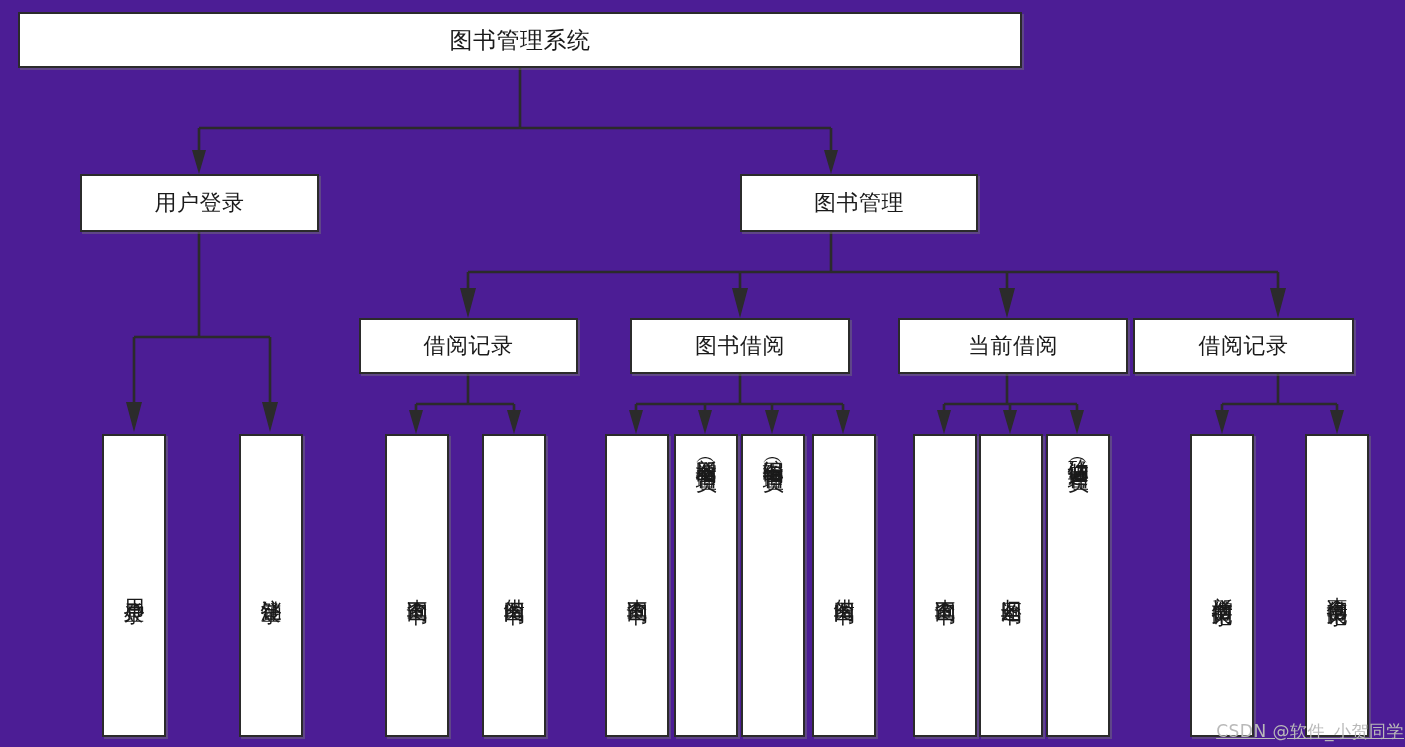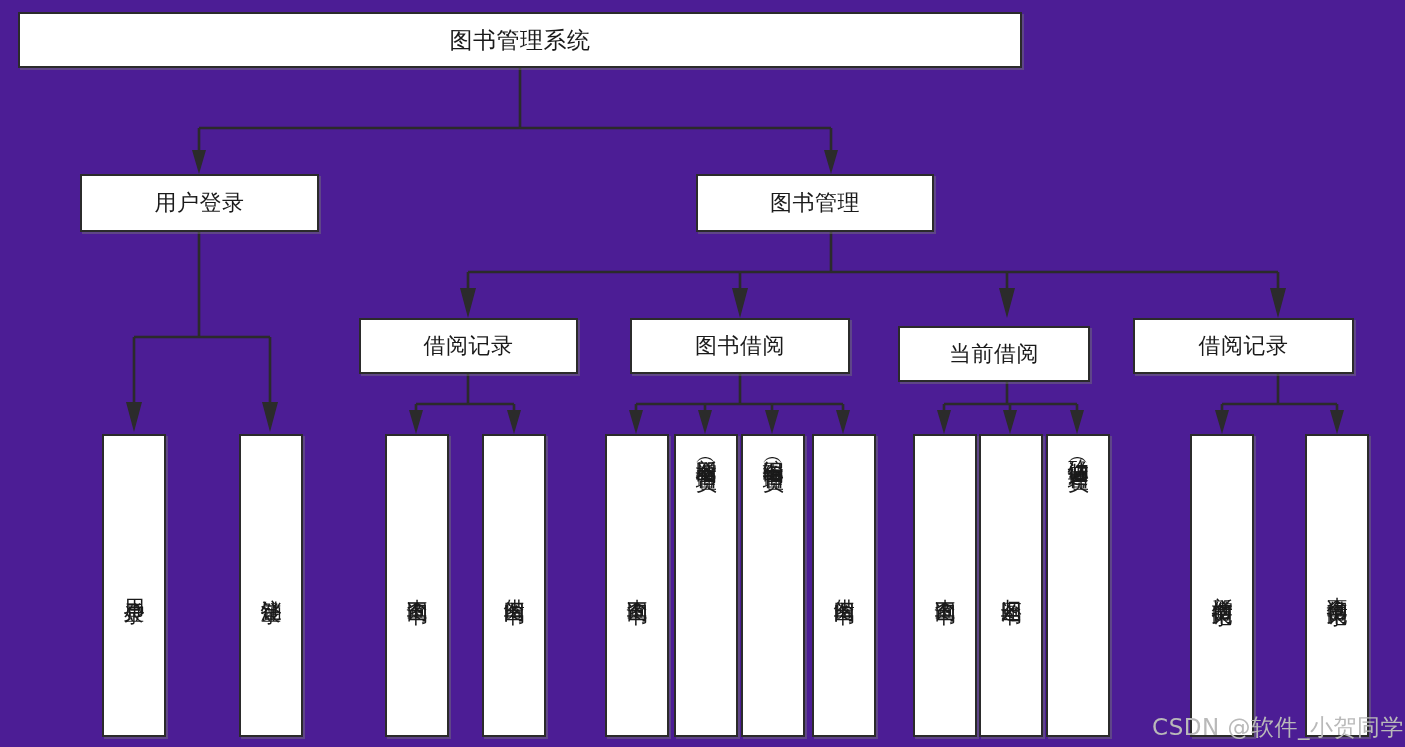--- a/index.html
+++ b/index.html
@@ -81,26 +81,27 @@
     max-height: 290px;
   }
   
   .node.leaf.short { align-items: center; padding-top: 0; }
 
   
   #watermark {
     position: absolute;
     right: 8px;
     bottom: 4px;
-    font-size: 23px;
+    font-size: 17px;
     color: #b9b9b9;
     letter-spacing: 0.5px;
     z-index: 5;
     white-space: nowrap;
     font-family: "DejaVu Sans", "Liberation Sans", sans-serif;
+    text-decoration: underline;
   }
 </style>
 </head>
 <body>
 
 <div id="canvas">
 
   <svg id="links" viewBox="0 0 1405 747" width="1405" height="747">
 
     <line x1="520" y1="68" x2="520" y2="128"></line>
@@ -166,33 +167,33 @@
   </svg>
 
   <div class="node root" style="left:18px; top:12px; width:1004px; height:56px;">
     <span class="node-label">图书管理系统</span>
   </div>
 
   <div class="node level1" style="left:80px; top:174px; width:239px; height:58px;">
     <span class="node-label">用户登录</span>
   </div>
 
-  <div class="node level1" style="left:696px; top:174px; width:238px; height:58px;">
+  <div class="node level1" style="left:740px; top:174px; width:238px; height:58px;">
     <span class="node-label">图书管理</span>
   </div>
 
   <div class="node level2" style="left:359px; top:318px; width:219px; height:56px;">
     <span class="node-label">借阅记录</span>
   </div>
 
   <div class="node level2" style="left:630px; top:318px; width:220px; height:56px;">
     <span class="node-label">图书借阅</span>
   </div>
 
-  <div class="node level2" style="left:898px; top:318px; width:192px; height:56px;margin-top:8px;">
+  <div class="node level2" style="left:898px; top:318px; width:230px; height:56px;">
     <span class="node-label">当前借阅</span>
   </div>
 
   <div class="node level2" style="left:1133px; top:318px; width:221px; height:56px;">
     <span class="node-label">借阅记录</span>
   </div>
 
   <div class="node leaf short" style="left:102px; top:434px; width:64px; height:303px;">
     <span class="node-label">用户登录</span>
   </div>

